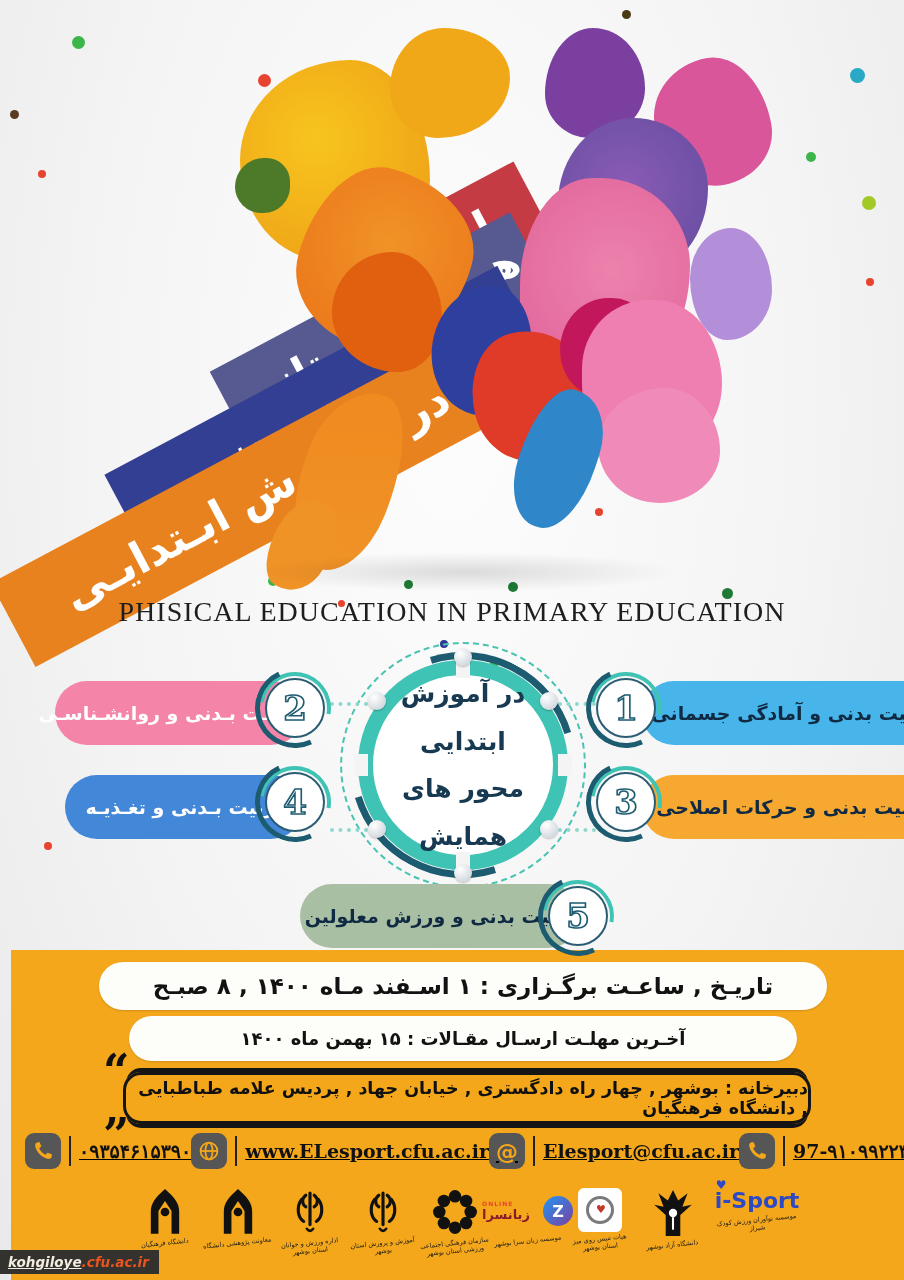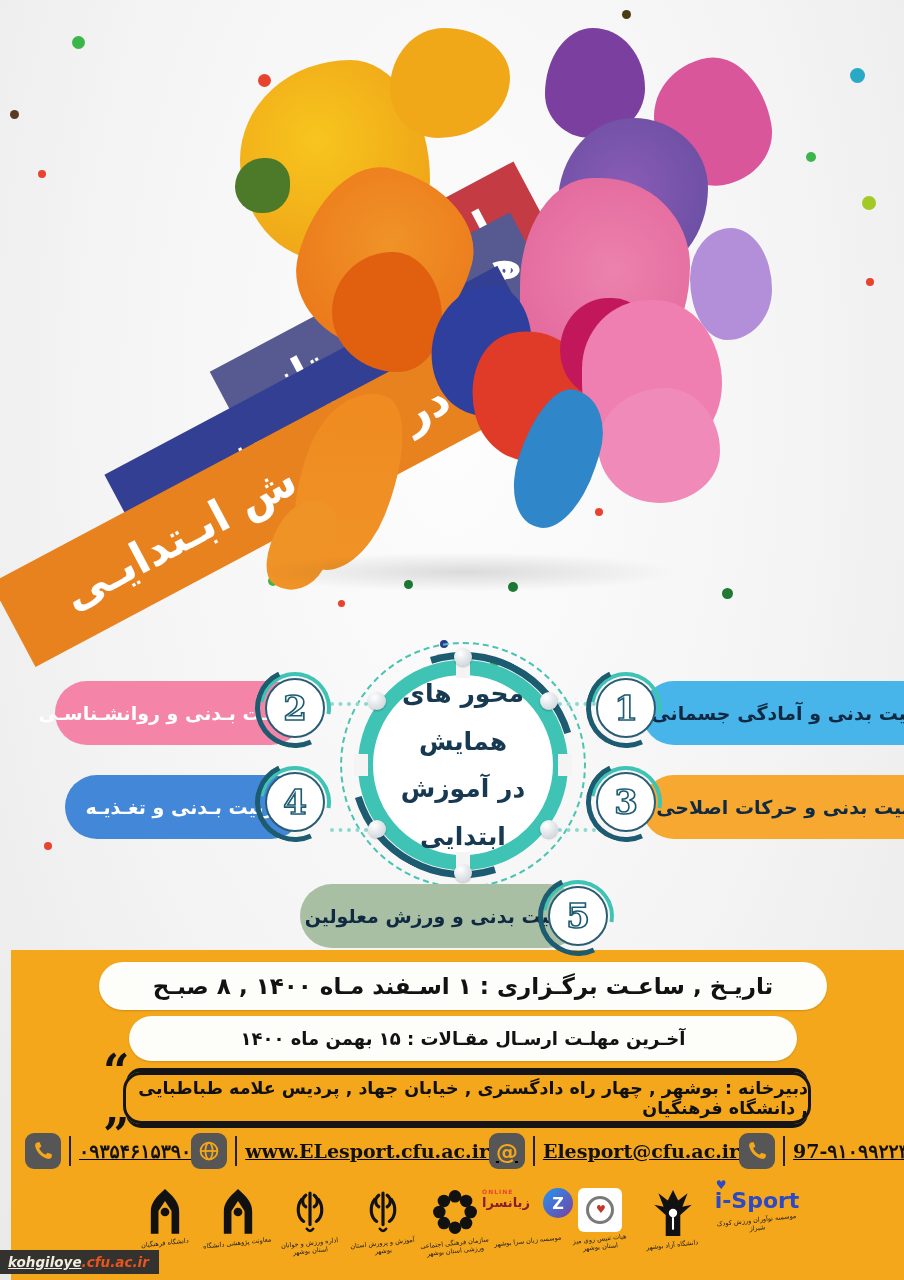--- a/index.html
+++ b/index.html
@@ -99,21 +99,21 @@
   .cdivider { width:2px; height:30px; background:#222; }
   .cvalue { font-weight:bold; font-size:19px; color:#111; direction:ltr; font-family:"DejaVu Serif", serif; }
 
   .logos { position:absolute; left:118px; top:238px; width:676px; height:84px; display:flex;
     align-items:flex-start; justify-content:space-between; }
   .logo { display:flex; flex-direction:column; align-items:center; width:72px; }
   .logo .caption { margin-top:3px; font-size:6.5px; color:#1a1a1a; text-align:center; direction:rtl;
     transform:rotate(-6deg); line-height:1.3; }
   .isport-text { font-size:22px; font-weight:bold; color:#2d49c4; letter-spacing:0; position:relative; }
   .isport-text .heart { position:absolute; left:1px; top:-10px; font-size:12px; color:#2d49c4; }
-  .zaban-wrap { display:flex; align-items:flex-start; gap:13px; height:46px; }
+  .zaban-wrap { display:flex; align-items:center; gap:13px; height:46px; }
   .zaban-circle { width:30px; height:30px; border-radius:50%;
     background:linear-gradient(135deg,#2196f3,#7b3fa0); color:#fff; font-weight:bold; font-size:16px;
     display:flex; align-items:center; justify-content:center; }
   .zaban-fa { font-size:13px; font-weight:bold; color:#8a1c2c; direction:rtl; }
   .zaban-online { font-size:6px; font-weight:bold; color:#e8432e; letter-spacing:1px; }
   .badge-tt { width:44px; height:44px; background:#fff; border-radius:6px; display:flex;
     align-items:center; justify-content:center; }
   .badge-ring { width:28px; height:28px; border-radius:50%; border:3px solid #7a7a7a; position:relative; }
   .badge-ring::after { content:"♥"; position:absolute; left:7px; top:4px; font-size:11px; color:#c0392b; }
 
@@ -171,30 +171,31 @@
     <div class="blob" style="left:472px;top:330px;width:120px;height:130px;background:#e03a28;border-radius:45% 55% 55% 45% / 55% 50% 50% 45%;transform:rotate(-15deg);"></div>
     <div class="blob" style="left:560px;top:298px;width:92px;height:100px;background:#c2185b;border-radius:55% 45% 50% 50%;"></div>
     <div class="blob" style="left:582px;top:300px;width:140px;height:160px;background:#ef7fb0;border-radius:50% 50% 55% 45% / 45% 55% 50% 50%;"></div>
     <div class="blob" style="left:598px;top:388px;width:122px;height:115px;background:#f08ab8;border-radius:55% 45% 50% 50% / 50% 55% 45% 50%;"></div>
     <div class="blob" style="left:520px;top:388px;width:76px;height:142px;background:#2f86c8;border-radius:45% 55% 50% 50% / 60% 40% 55% 45%;transform:rotate(18deg);"></div>
     <div class="blob" style="left:300px;top:388px;width:95px;height:185px;background:linear-gradient(160deg,#ef8a1f,#f09327);border-radius:55% 45% 45% 55% / 40% 60% 40% 60%;transform:rotate(22deg);"></div>
     <div class="blob" style="left:272px;top:498px;width:60px;height:95px;background:#f09327;border-radius:50% 50% 55% 45% / 45% 55% 40% 60%;transform:rotate(30deg);"></div>
     <div class="shadow-ellipse"></div>
   </div>
 
+  <div class="english-title">PHISICAL EDUCATION IN PRIMARY EDUCATION</div>
 
   <div class="hub-dashed"></div>
   <div class="hub">
     <div class="notch notch-n"></div>
       <div class="notch notch-s"></div>
     <div class="notch notch-e"></div>
       <div class="notch notch-w"></div>
     <div class="hub-text">
+      <div>در آموزش ابتدایی</div>
       <div>محور های همایش</div>
-      <div>در آموزش ابتدایی</div>
     </div>
   </div>
   <div class="hub-arc a1"></div>
   <div class="hub-arc a2"></div>
 
   <div class="node" style="left:454px;top:648px;"></div>
   <div class="node" style="left:454px;top:864px;"></div>
   <div class="node" style="left:368px;top:692px;"></div>
   <div class="node" style="left:540px;top:692px;"></div>
   <div class="node" style="left:368px;top:820px;"></div>

